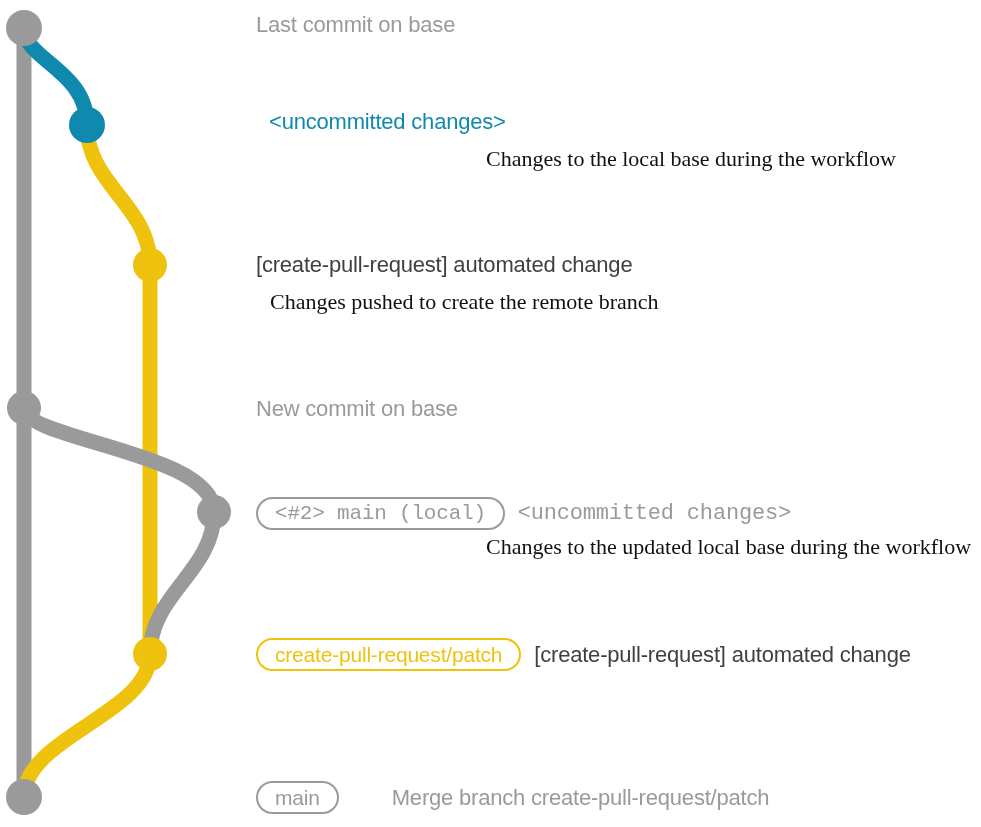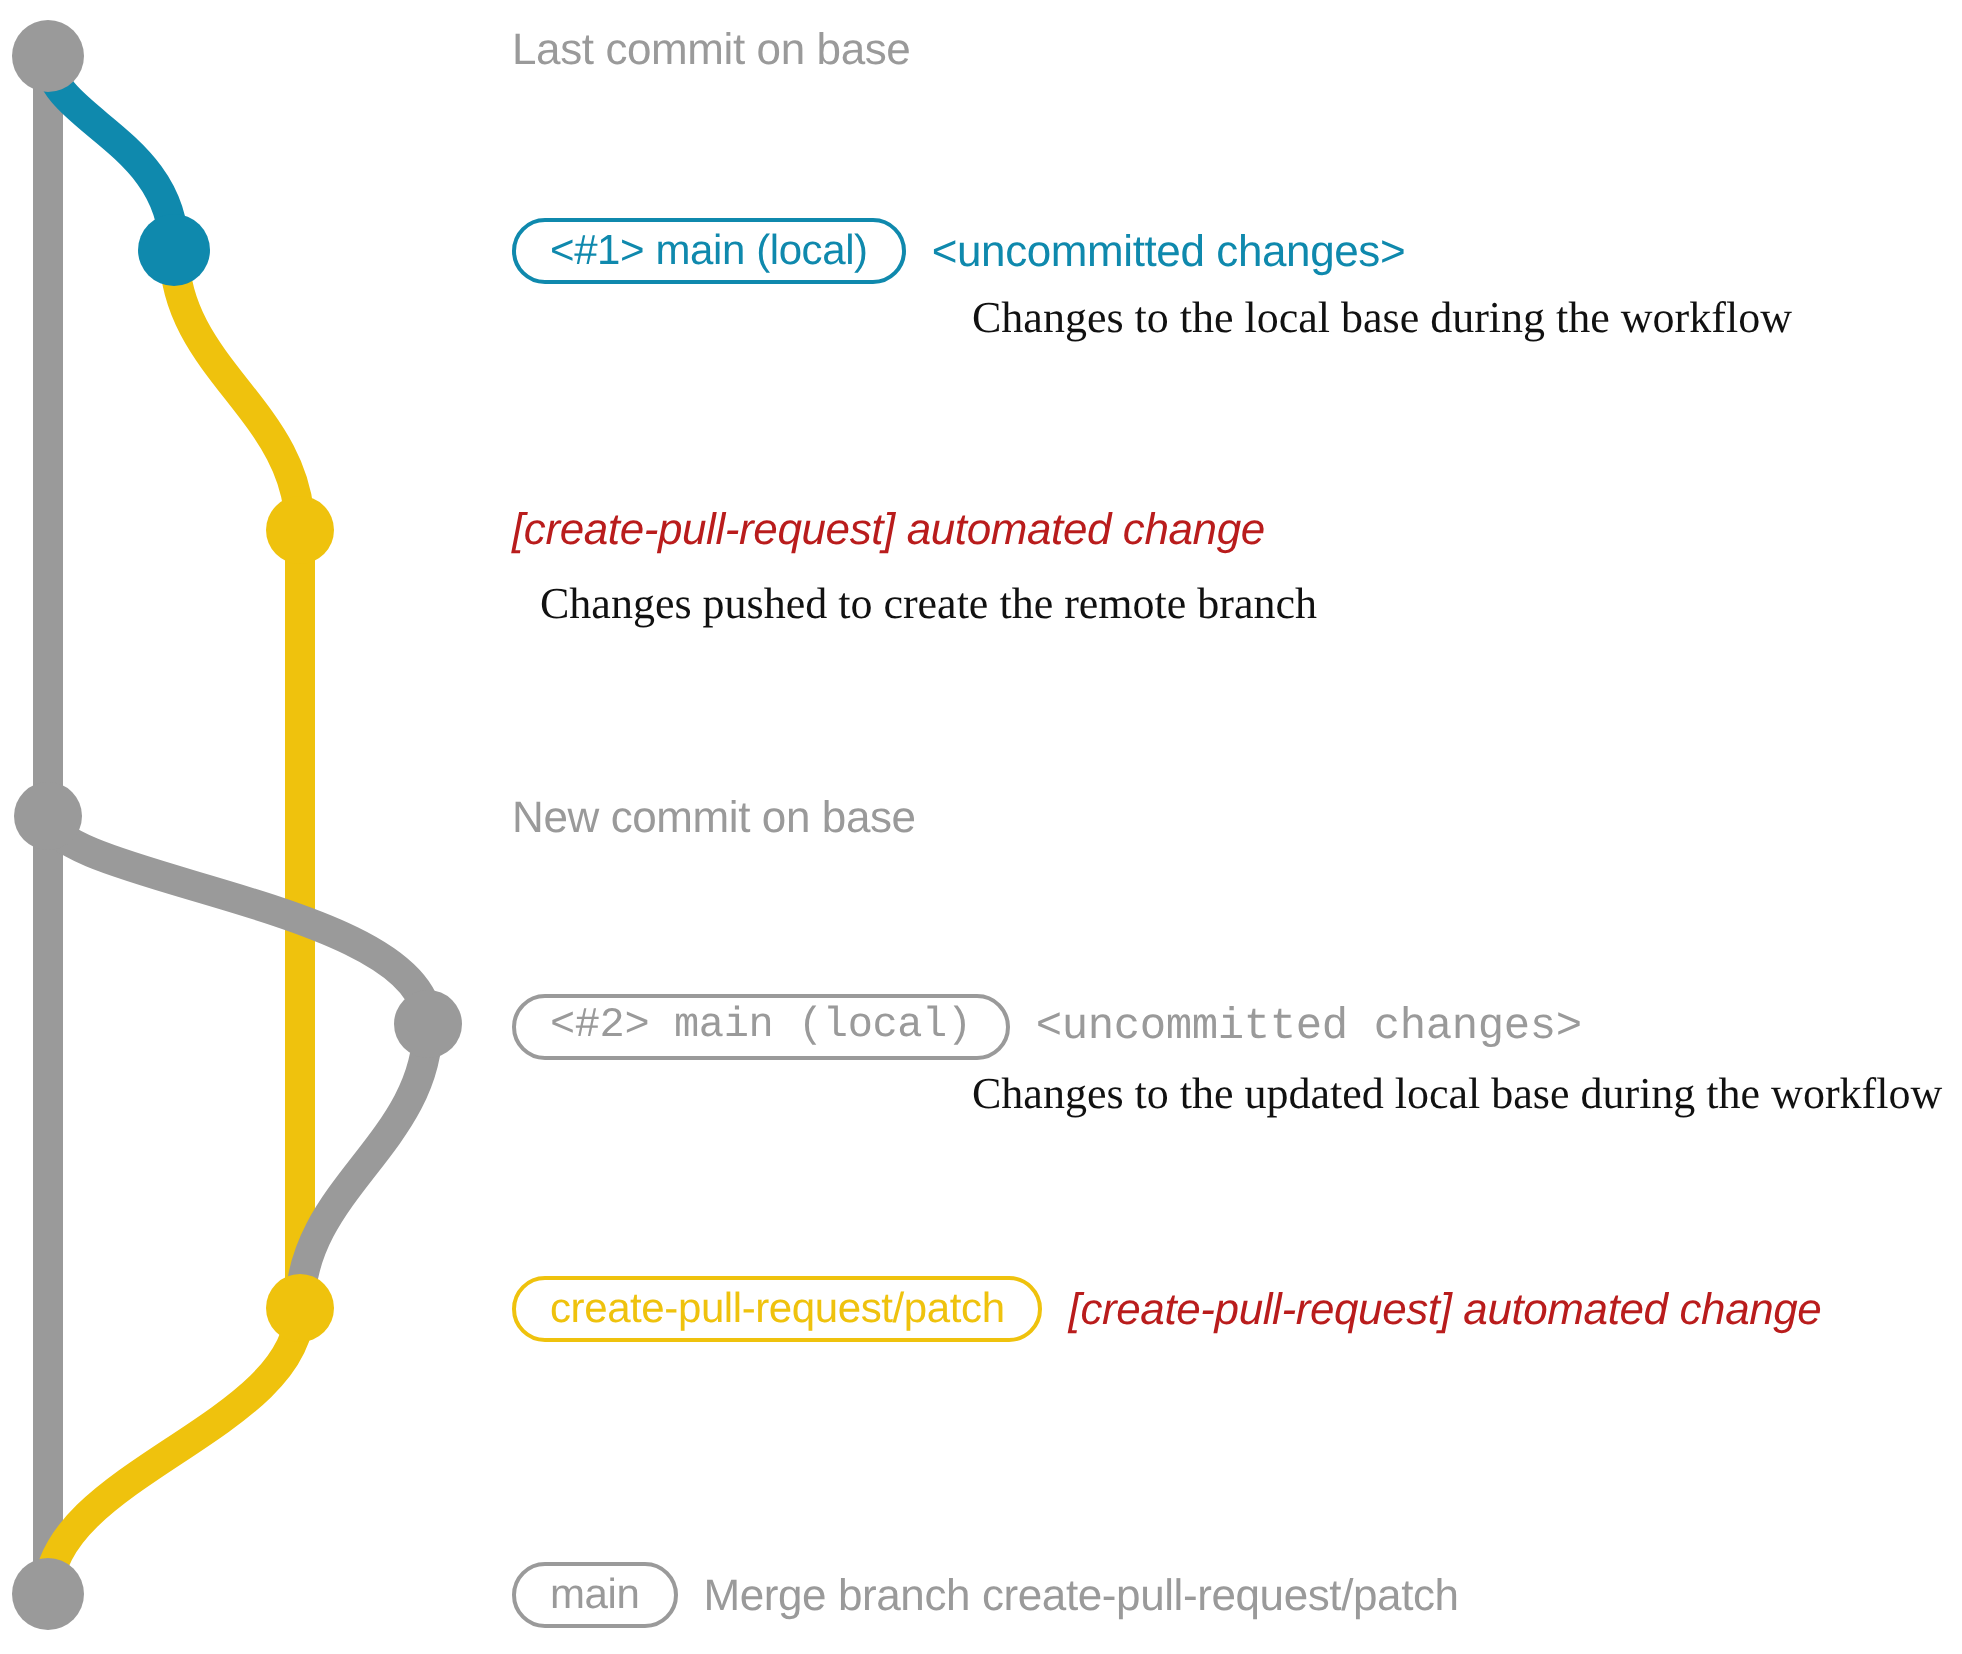--- a/index.html
+++ b/index.html
@@ -50,21 +50,21 @@
   .pill.teal { border-color: #0f89ad; color: #0f89ad; }
   .pill.yellow { border-color: #efc20d; color: #efc20d; }
   .pill.gray { border-color: #9a9a9a; color: #9a9a9a; }
 
   .subject {
     font-size: 22px;
     letter-spacing: -0.2px;
     margin-left: 13px;
   }
   .subject.teal { color: #0f89ad; }
-  .subject.yellow { color: #b91c1c; font-style: italic; }
+  .subject.yellow { color: #404040; }
   .subject.gray { color: #9a9a9a; }
   .subject.nopill { margin-left: 0; }
 
   .note {
     position: absolute;
     font-family: "Liberation Serif", serif;
     font-size: 22px;
     color: #111111;
     white-space: nowrap;
   }
@@ -100,37 +100,36 @@
     <circle cx="150" cy="654" r="17" fill="#efc20d"></circle>
     <circle cx="24" cy="797" r="18" fill="#9a9a9a"></circle>
   </g>
 </svg>
 
 <div class="layer" id="rows-layer">
     <div class="row" style="top: 12px; left: 256px;">
       <span class="subject gray nopill">Last commit on base</span>
     </div>
     <div class="row" style="top: 109px; left: 256px;">
-      <span class="pill teal">&lt;#1&gt; main (local)</span>
       <span class="subject teal">&lt;uncommitted changes&gt;</span>
     </div>
     <div class="note" style="top: 146px; left: 486px;">Changes to the local base during the workflow</div>
     <div class="row" style="top: 252px; left: 256px;">
       <span class="subject yellow nopill">[create-pull-request] automated change</span>
     </div>
     <div class="note" style="top: 289px; left: 270px;">Changes pushed to create the remote branch</div>
     <div class="row" style="top: 396px; left: 256px;">
       <span class="subject gray nopill">New commit on base</span>
     </div>
     <div class="row" style="top: 497px; left: 256px; font-family: Liberation Mono, monospace;">
       <span class="pill gray">&lt;#2&gt; main (local)</span>
       <span class="subject gray">&lt;uncommitted changes&gt;</span>
     </div>
     <div class="note" style="top: 534px; left: 486px;">Changes to the updated local base during the workflow</div>
     <div class="row" style="top: 638px; left: 256px;">
       <span class="pill yellow">create-pull-request/patch</span>
       <span class="subject yellow">[create-pull-request] automated change</span>
     </div>
-    <div class="row" style="top: 781px; left: 256px;">
+    <div class="row" style="top: 781px; left: 256px; gap: 40px;">
       <span class="pill gray">main</span>
       <span class="subject gray">Merge branch create-pull-request/patch</span>
     </div>
   </div>
 
 </body></html>

